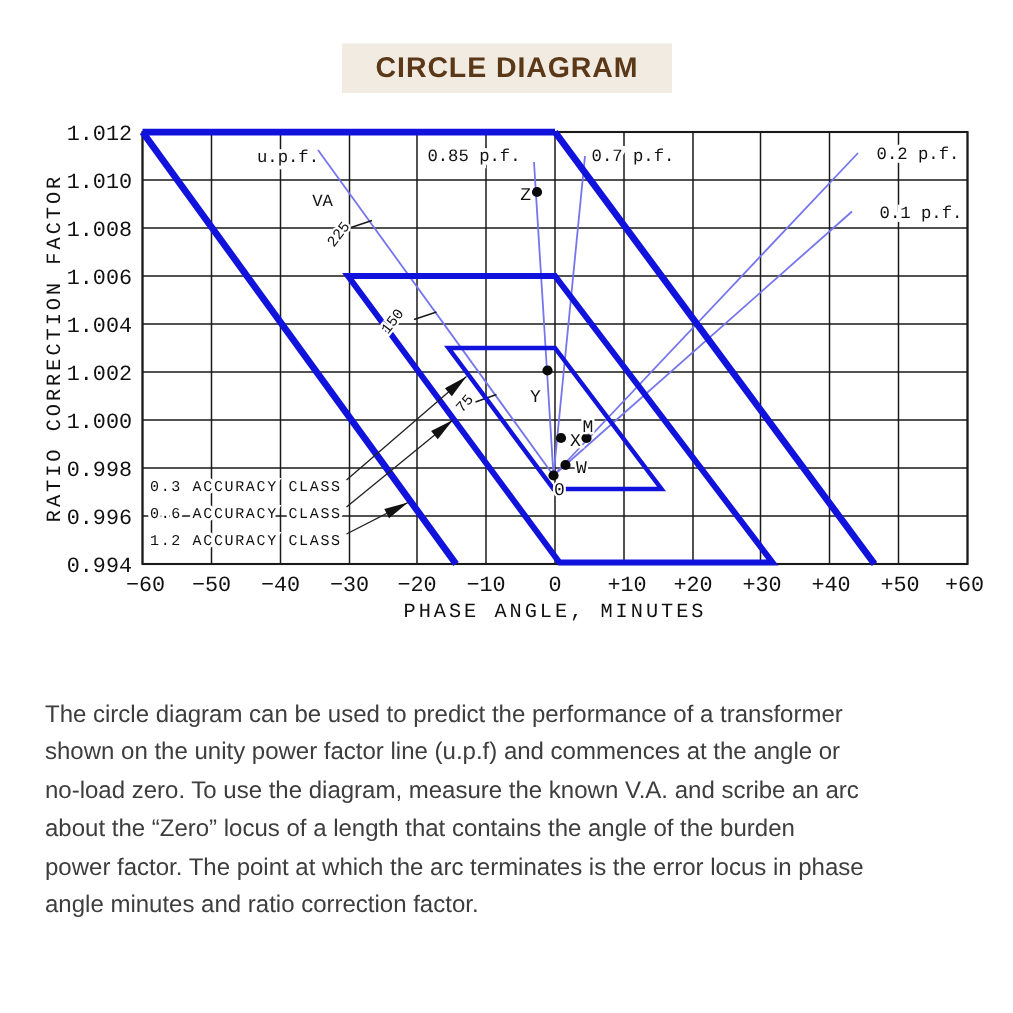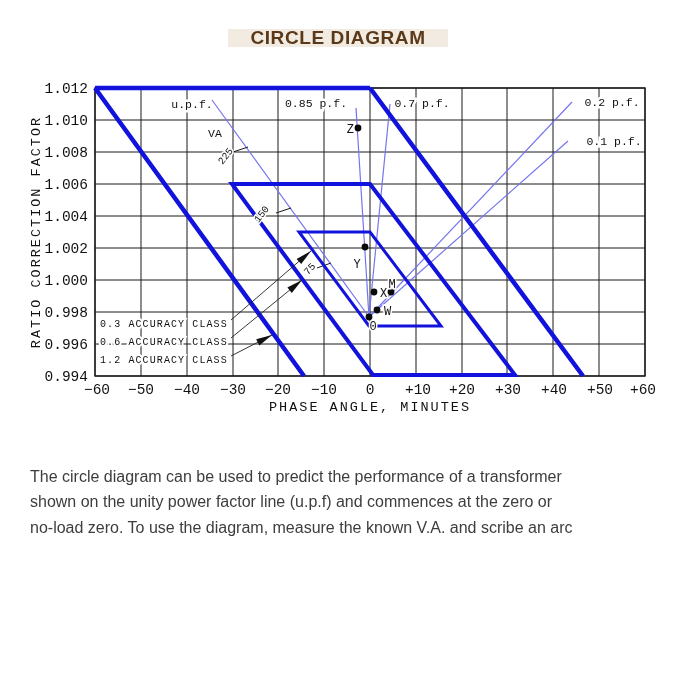--- a/index.html
+++ b/index.html
@@ -1,18 +1,18 @@
 <!DOCTYPE html>
 <html><head>
 <meta charset="utf-8">
 <style>
   html,body{margin:0;padding:0;background:#ffffff;}
   .page{position:relative;width:675px;height:675px;background:#ffffff;overflow:hidden;
         font-family:"Liberation Sans", sans-serif;}
-  .title-band{position:absolute;left:228px;top:29px;width:220px;height:18px;
+  .title-band{position:absolute;left:228px;top:29px;width:220px;height:33px;
         background:#f1ebe2;display:flex;align-items:center;justify-content:center;}
   .title-band span{color:#5b3817;font-size:19px;font-weight:600;letter-spacing:0.6px;
         font-family:"Liberation Sans", sans-serif;}
   svg{position:absolute;left:0;top:0;}
   .tick{font-family:"Liberation Mono","DejaVu Sans Mono",monospace;font-size:14.5px;fill:#111;}
   .xtick{font-family:"Liberation Mono","DejaVu Sans Mono",monospace;font-size:14.5px;fill:#111;}
   .chartlab{font-family:"Liberation Mono","DejaVu Sans Mono",monospace;font-size:11.5px;fill:#111;
         paint-order:stroke;stroke:#ffffff;stroke-width:5px;}
   .ptlab{font-family:"Liberation Mono","DejaVu Sans Mono",monospace;font-size:12px;fill:#111;
         paint-order:stroke;stroke:#ffffff;stroke-width:3px;}
@@ -136,17 +136,20 @@
       <text class="xtick" x="600" y="394" text-anchor="middle">+50</text>
       <text class="xtick" x="643" y="394" text-anchor="middle">+60</text>
     </g>
 
     <text class="axistitle" x="370" y="411" text-anchor="middle">PHASE ANGLE,  MINUTES</text>
     <text class="axistitle" transform="translate(40,232) rotate(-90)" text-anchor="middle">RATIO  CORRECTION  FACTOR</text>
   </svg>
 
   <div class="desc">
     <div>The circle diagram can be used to predict the performance of a transformer</div>
-    <div>shown on the unity power factor line (u.p.f) and commences at the zero or</div>
+    <div>shown on the unity power factor line (u.p.f) and commences at the angle or</div>
     <div>no-load zero. To use the diagram, measure the known V.A. and scribe an arc</div>
+    <div>about the “Zero” locus of a length that contains the angle of the burden</div>
+    <div>power factor. The point at which the arc terminates is the error locus in phase</div>
+    <div>angle minutes and ratio correction factor.</div>
   </div>
 
 </div>
 
 </body></html>

